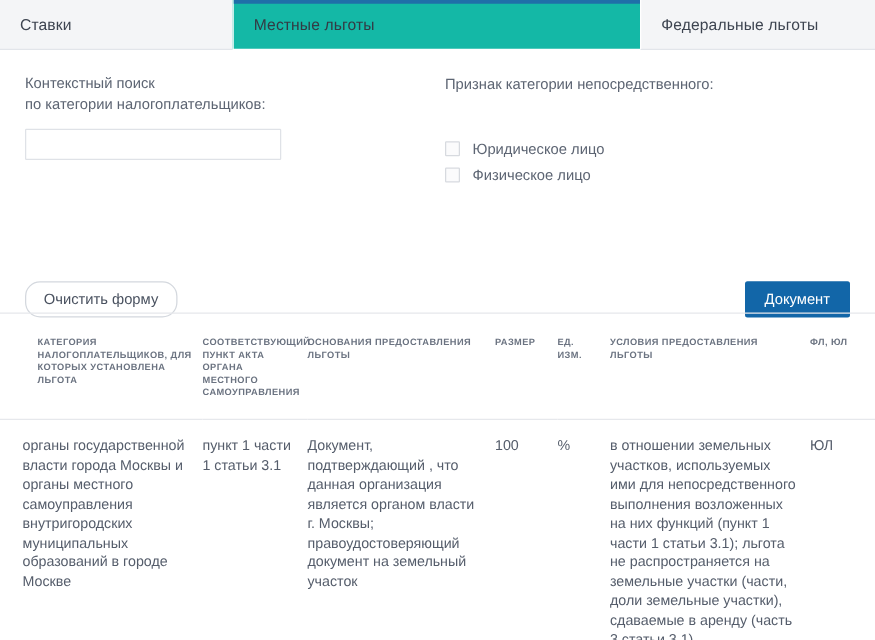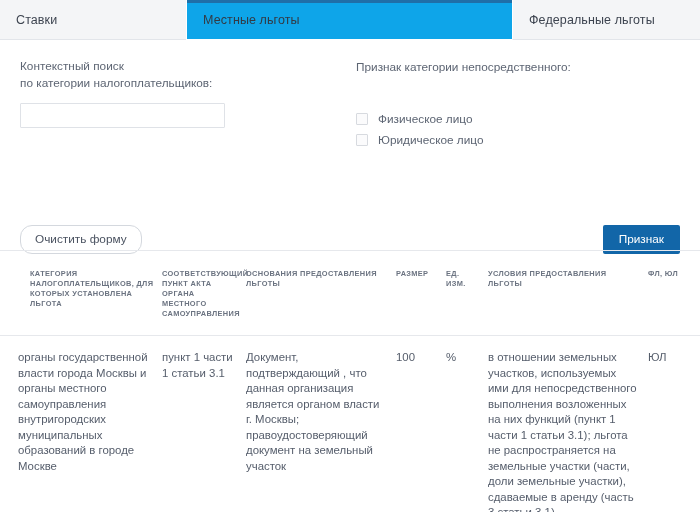--- a/index.html
+++ b/index.html
@@ -37,21 +37,21 @@
     background: #f4f5f7;
     border-bottom: 1px solid #e2e5ea;
     cursor: pointer;
     letter-spacing: .1px;
   }
   .tab-rates   { width: 186px; }
   .tab-local   { width: 326px; }
   .tab-federal { flex: 1 1 auto; }
 
   .tab.active {
-    background: #0ea5e9;
+    background: #14b8a6;
     border-bottom: 1px solid #ffffff;
   }
   .tab.active::before {
     content: "";
     position: absolute;
     left: 0; right: 0; top: 0;
     height: 3px;
     background: #1f6fa8;
   }
   .tab.active .tab-label { color: #333a44; }
@@ -215,34 +215,34 @@
         <div class="field-label">Контекстный поиск
 по категории налогоплательщиков:</div>
         <input class="search-input" type="text" placeholder="" style="">
       </div>
 
       <div class="col-right">
         <div class="field-label">Признак категории непосредственного:</div>
         <div class="checkbox-group">
           <div class="checkbox-row">
             <span class="checkbox-box"></span>
-            <span class="checkbox-label">Физическое лицо</span>
+            <span class="checkbox-label">Юридическое лицо</span>
           </div>
           <div class="checkbox-row">
             <span class="checkbox-box"></span>
-            <span class="checkbox-label">Юридическое лицо</span>
+            <span class="checkbox-label">Физическое лицо</span>
           </div>
         </div>
       </div>
 
     </div>
 
     <div class="actions">
       <button class="btn-clear">Очистить форму</button>
-      <button class="btn-show">Признак</button>
+      <button class="btn-show">Документ</button>
     </div>
   </div>
 
   <div class="table-wrap">
     <table class="results">
       <colgroup>
         <col class="c-cat">
           <col class="c-punkt">
           <col class="c-osn">
         <col class="c-razm">

